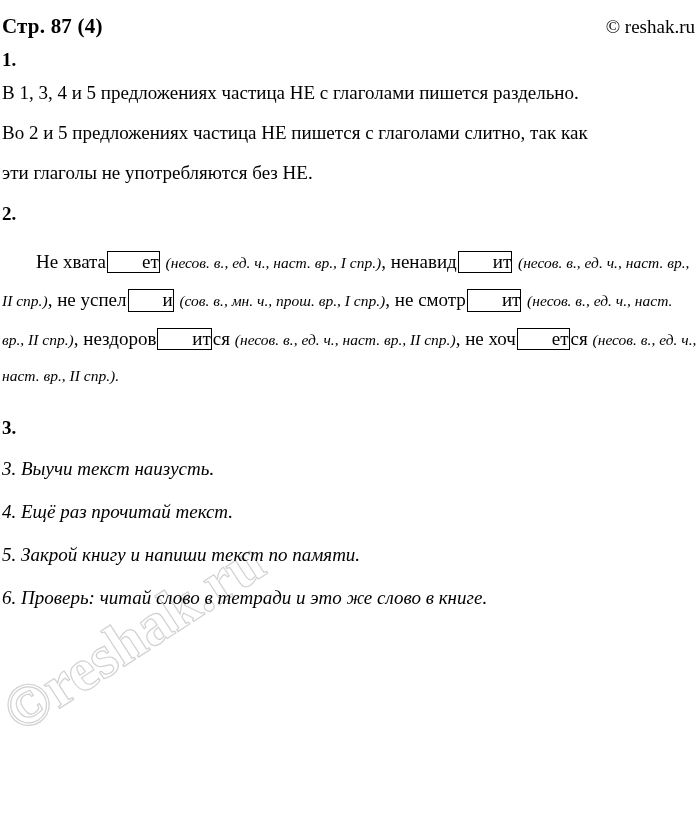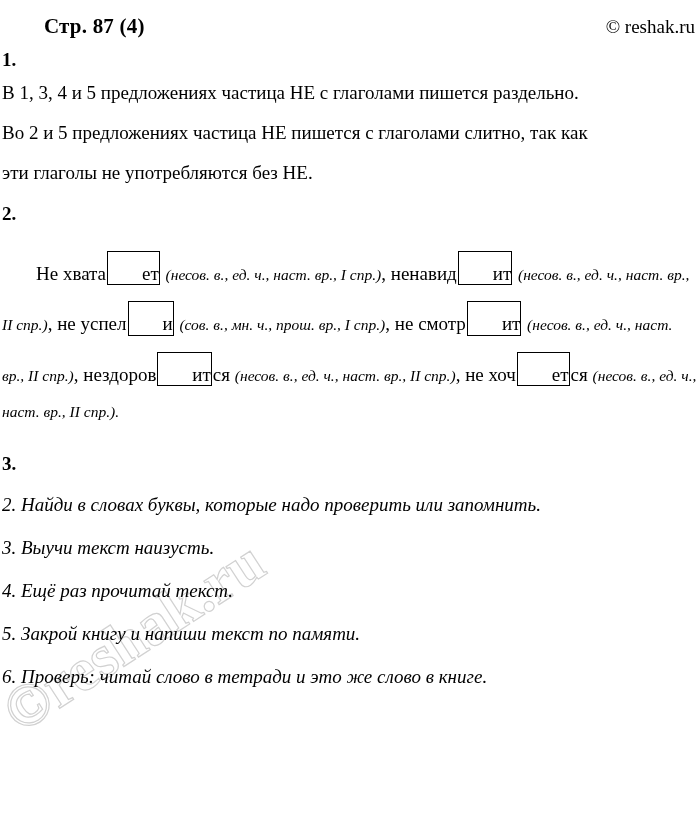--- a/index.html
+++ b/index.html
@@ -58,21 +58,20 @@
     align-items: baseline;
     justify-content: space-between;
     height: 26px;
     z-index: 2;
   }
   .page-ref {
     font-size: 21px;
     font-weight: 700;
     letter-spacing: 0.2px;
     white-space: nowrap;
-    margin-left: 42px;
   }
   .copyright {
     font-size: 19px;
     font-weight: 400;
     white-space: nowrap;
     padding-right: 2px;
     margin-top: 12px;
   }
 
   
@@ -112,21 +111,21 @@
     white-space: nowrap;
   }
   .analysis .gram {
     font-style: italic;
     font-size: 15.5px;
   }
   
   .boxed {
     display: inline-block;
     border: 1.4px solid #000;
-    padding: 12px 0 1px 0;
+    padding: 0 0 1px 0;
     margin: 8px 1px;
     line-height: 1.02;
     vertical-align: baseline;
   }
 
   
   .block3 { margin-top: 26px; }
   .block3 .task-number { margin-bottom: 22px; }
   .italic-line {
     font-style: italic;
@@ -160,21 +159,20 @@
       <div class="para">эти глаголы не употребляются без НЕ.</div>
     </div>
 
     <div class="block2">
       <div class="task-number">2.</div>
       <div class="analysis" id="analysis"><span class="verb"><span>Не хвата</span><span class="boxed">ет</span></span> <span class="gram">(несов. в., ед. ч., наст. вр., I спр.)</span><span>, </span><span class="verb"><span>ненавид</span><span class="boxed">ит</span></span> <span class="gram">(несов. в., ед. ч., наст. вр., II спр.)</span><span>, </span><span class="verb"><span>не успел</span><span class="boxed">и</span></span> <span class="gram">(сов. в., мн. ч., прош. вр., I спр.)</span><span>, </span><span class="verb"><span>не смотр</span><span class="boxed">ит</span></span> <span class="gram">(несов. в., ед. ч., наст. вр., II спр.)</span><span>, </span><span class="verb"><span>нездоров</span><span class="boxed">ит</span><span>ся</span></span> <span class="gram">(несов. в., ед. ч., наст. вр., II спр.)</span><span>, </span><span class="verb"><span>не хоч</span><span class="boxed">ет</span><span>ся</span></span> <span class="gram">(несов. в., ед. ч., наст. вр., II спр.).</span></div>
     </div>
 
     <div class="block3">
       <div class="task-number">3.</div>
-      <div class="italic-line">2. Найди в словах буквы, которые надо проверить или запомнить.</div>
       <div class="italic-line">3. Выучи текст наизусть.</div>
       <div class="italic-line">4. Ещё раз прочитай текст.</div>
       <div class="italic-line">5. Закрой книгу и напиши текст по памяти.</div>
       <div class="italic-line last">6. Проверь: читай слово в тетради и это же слово в книге.</div>
     </div>
 
   </div>
 </div>
 
 </body></html>

